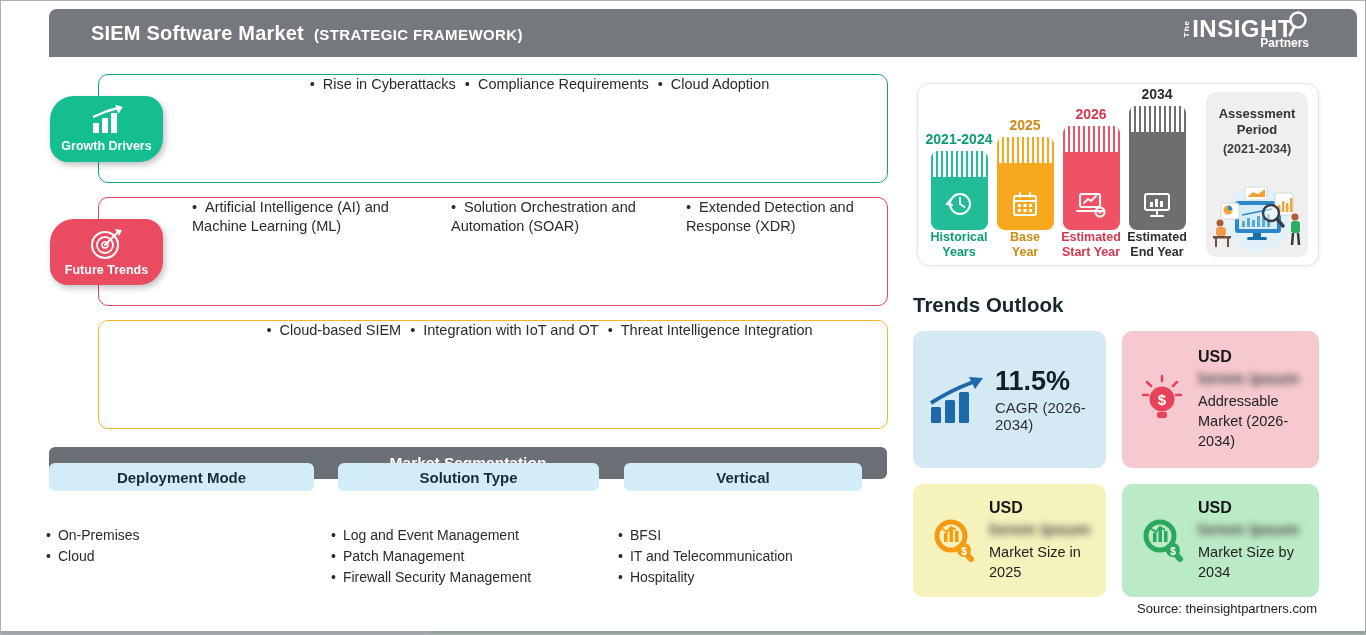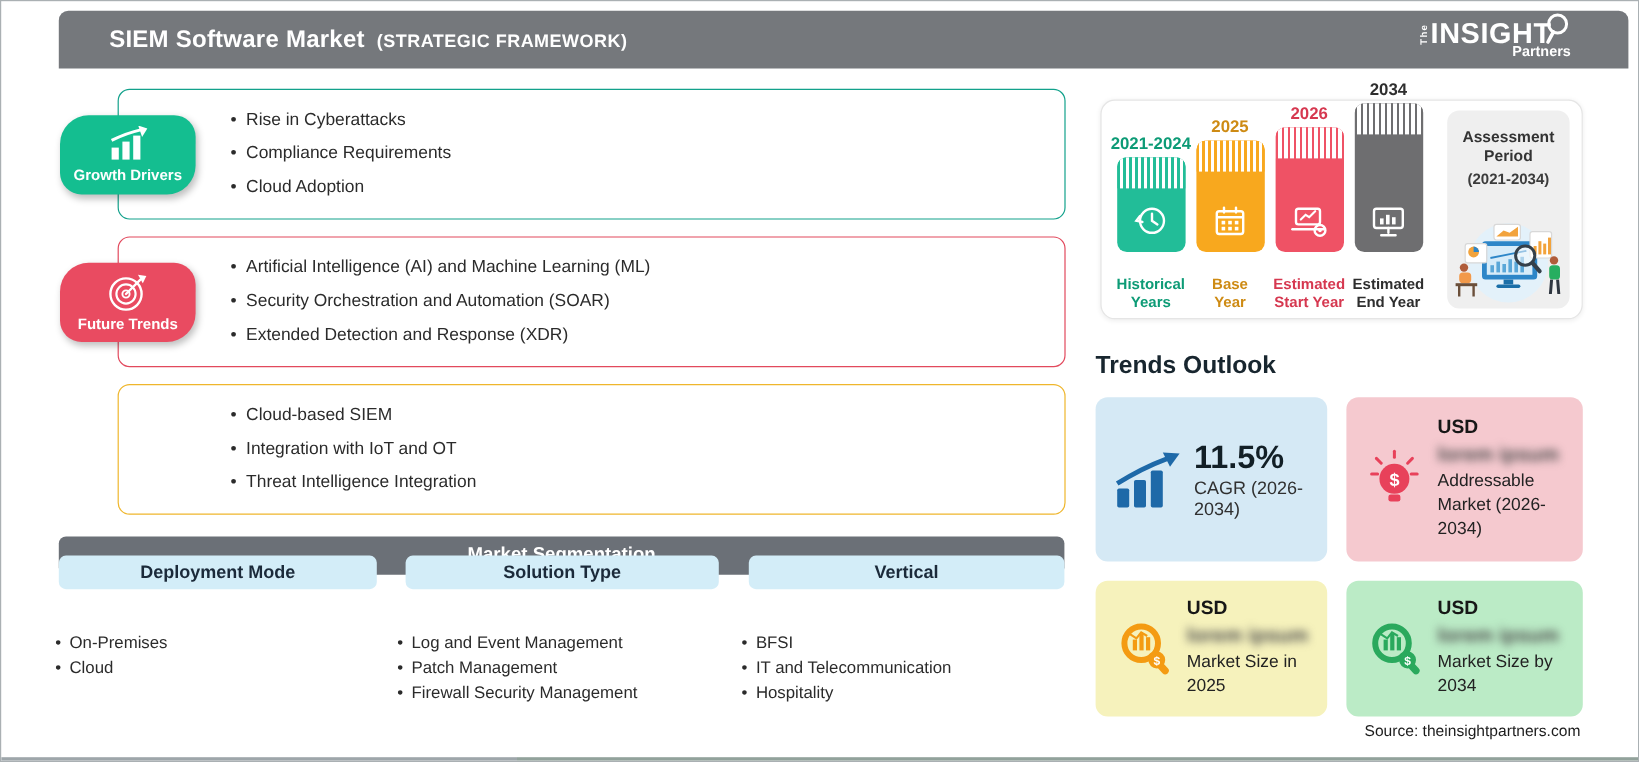--- a/index.html
+++ b/index.html
@@ -24,21 +24,21 @@
   .logo-top { display:flex; align-items:center; }
   .logo-the { writing-mode:vertical-rl; transform:rotate(180deg); font-size:8px; font-weight:700; letter-spacing:1px; margin-right:1px; }
   .logo-insight { font-size:24px; font-weight:800; letter-spacing:.5px; }
   .logo-mag { margin-left:-8px; margin-top:-10px; }
   .logo-partners { font-size:12px; font-weight:700; margin-top:-4px; }
 
   
   .fw-box {
     position:absolute; left:97px; width:790px; height:109px;
     border:1.5px solid var(--accent); border-radius:10px; background:#fff;
-    display:flex; flex-direction:column; justify-content:center; padding-left:93px; gap:9px;
+    display:flex; flex-direction:row; justify-content:center; padding-left:93px; gap:9px;
   }
   .fw-box li { list-style:none; font-size:14.5px; color:#2b2b2b; line-height:19px; }
   .fw-box li::before { content:"•"; margin-right:8px; color:#2b2b2b; }
   .fw-badge {
     position:absolute; left:49px; width:113px; height:66px;
     background:var(--accent); border-radius:24px 18px 24px 18px;
     box-shadow:2px 3px 6px rgba(0,0,0,.25);
     display:flex; flex-direction:column; align-items:center; justify-content:center; gap:2px;
     color:#fff;
   }
@@ -70,21 +70,21 @@
   .tl-col { width:58px; display:flex; flex-direction:column; align-items:center; }
   .tl-year { font-size:14px; font-weight:700; margin-bottom:4px; white-space:nowrap; color:var(--accent); }
   .tl-bar {
     position:relative; width:57px; background:var(--accent); border-radius:8px; overflow:hidden;
   }
   .tl-bar .stripes {
     position:absolute; top:0; left:0; right:0; height:26px;
     background:repeating-linear-gradient(90deg, var(--accent) 0 2px, #ffffff 2px 5px);
   }
   .tl-bar .bar-icon { position:absolute; left:50%; transform:translateX(-50%); bottom:10px; }
-  .tl-label { margin-top:20px; height:30px; font-size:12.5px; font-weight:700; text-align:center; line-height:15px; color:var(--accent); }
+  .tl-label { margin-top:0; height:30px; font-size:12.5px; font-weight:700; text-align:center; line-height:15px; color:var(--accent); }
   .assess-panel {
     position:absolute; right:10px; top:8px; bottom:8px; width:102px;
     background:#efefef; border-radius:10px; text-align:center; padding-top:14px;
   }
   .assess-title { font-size:13px; font-weight:700; color:#333; line-height:16px; }
   .assess-range { font-size:12.5px; font-weight:600; color:#3c3c3c; margin-top:4px; }
   .assess-illus { position:absolute; left:3px; right:3px; bottom:4px; }
 
   
   .mo-title { position:absolute; left:912px; top:292px; font-size:20.5px; font-weight:700; color:#18262f; }
@@ -143,21 +143,21 @@
       <rect x="17" y="13" width="6" height="15" fill="#fff"></rect>
       <rect x="26" y="8" width="6" height="20" fill="#fff"></rect>
       <path d="M8 12 C16 8 24 5 33 3" fill="none" stroke="#fff" stroke-width="2.5"></path>
       <path d="M29 1 L37 1 L35 9 Z" fill="#fff" transform="rotate(18 34 4)"></path>
     </svg>
     <span class="blabel">Growth Drivers</span>
   </div>
 
   <div class="fw-box" style="top: 196px; --accent: #E2495D;">
     <li>Artificial Intelligence (AI) and Machine Learning (ML)</li>
-    <li>Security Orchestration and Automation (SOAR)</li>
+    <li>Solution Orchestration and Automation (SOAR)</li>
     <li>Extended Detection and Response (XDR)</li>
   </div>
   <div class="fw-badge" style="top: 218px; --accent: #E94B61;">
     <svg width="36" height="34" viewBox="0 0 36 34">
       <circle cx="16" cy="18" r="13" fill="none" stroke="#fff" stroke-width="2"></circle>
       <circle cx="16" cy="18" r="8" fill="none" stroke="#fff" stroke-width="1.8"></circle>
       <circle cx="16" cy="18" r="3" fill="none" stroke="#fff" stroke-width="1.6"></circle>
       <path d="M16 18 L28 6" stroke="#fff" stroke-width="2" stroke-linecap="round"></path>
       <path d="M26 2 L33 3 L30 9 Z" fill="#fff"></path>
     </svg>
@@ -167,21 +167,21 @@
   <div class="fw-box" style="top: 319px; --accent: #EFB62C;">
     <li>Cloud-based SIEM</li>
     <li>Integration with IoT and OT</li>
     <li>Threat Intelligence Integration</li>
   </div>
 
   <div class="seg-bar">Market Segmentation</div>
 
   <div class="seg-head" style="left:48px; width:265px">Deployment Mode</div>
   <div class="seg-head" style="left:337px; width:261px">Solution Type</div>
-  <div class="seg-head" style="left:623px; width:263px">Vertical</div>
+  <div class="seg-head" style="left:623px; width:238px">Vertical</div>
 
   <ul class="seg-list" style="left:45px">
     <li>On-Premises</li>
     <li>Cloud</li>
   </ul>
   <ul class="seg-list" style="left:330px">
     <li>Log and Event Management</li>
     <li>Patch Management</li>
     <li>Firewall Security Management</li>
   </ul>

